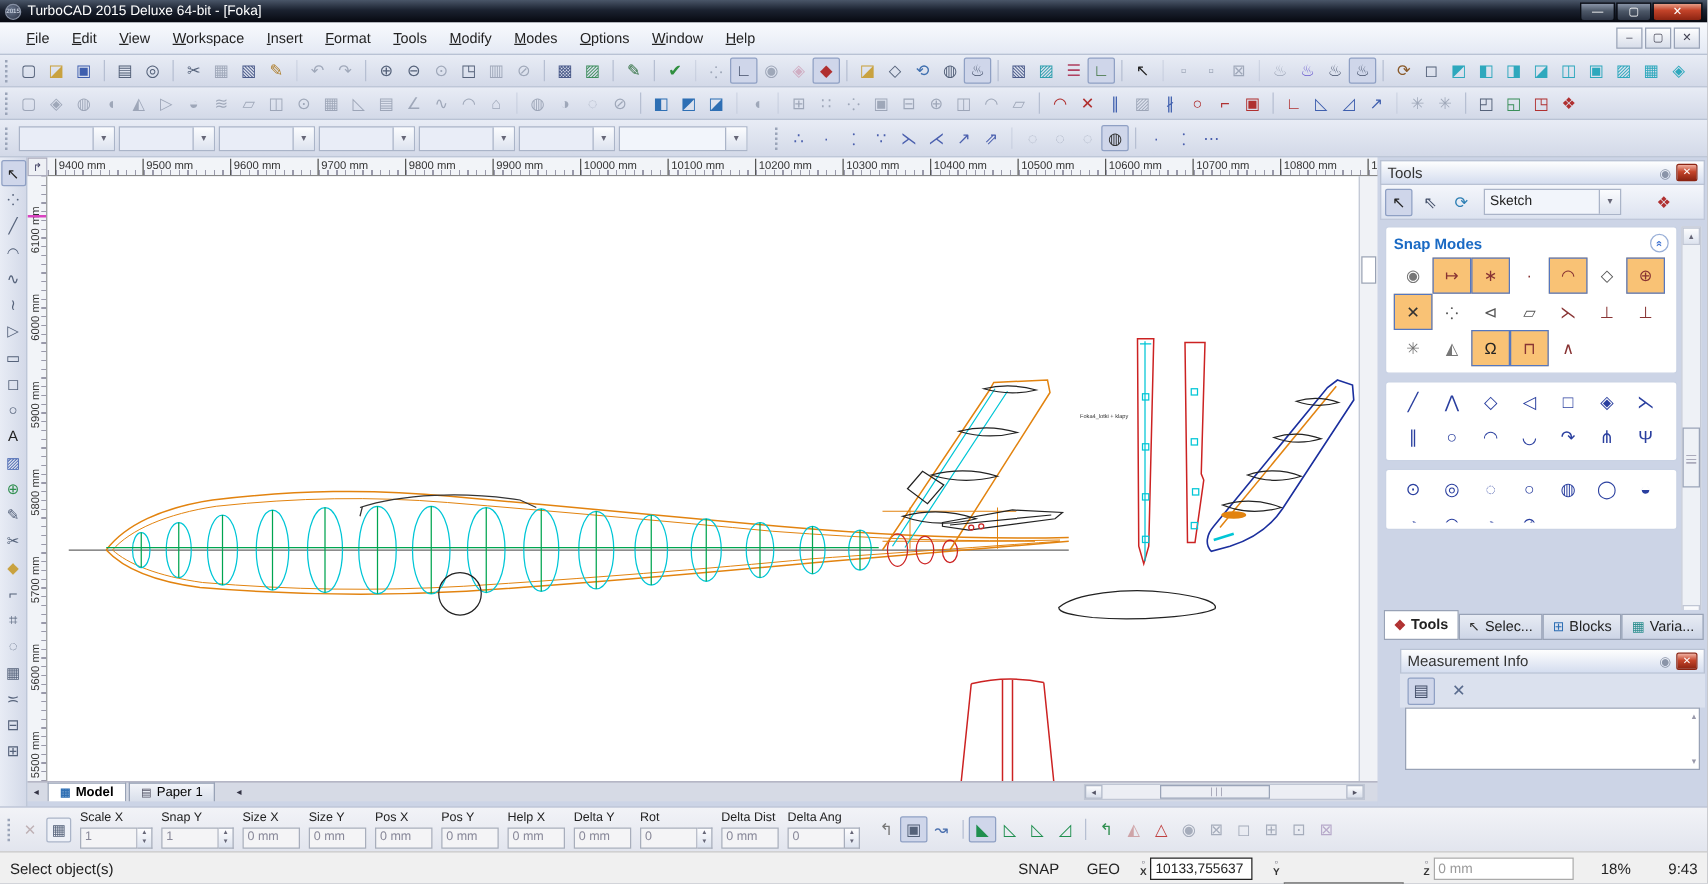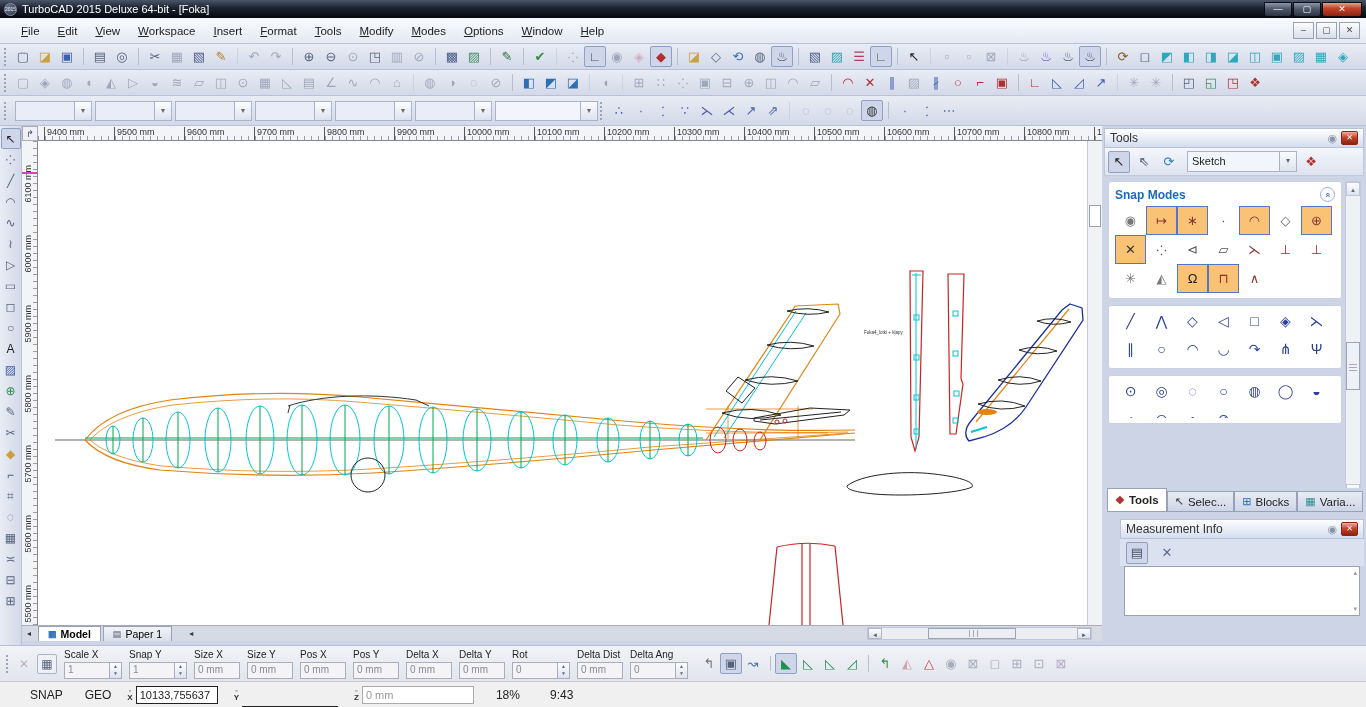--- a/index.html
+++ b/index.html
@@ -26,21 +26,21 @@
 .r3{height:30px;}
 .grip{width:4px;height:18px;margin:0 4px 0 2px;border-left:2px dotted #9aa4b8;flex:none;}
 .ticon{width:22px;height:21px;display:flex;align-items:center;justify-content:center;font-size:13px;position:relative;color:#55627a;flex:none;}
 .ticon.sep{margin-left:11px;}
 .ticon.sep::before{content:"";position:absolute;left:-6px;top:2px;bottom:2px;border-left:1px solid #b6bfd2;}
 .ticon.p{background:#cfd6ea;border:1px solid #8fa0c4;border-radius:2px;}
 .ticon.gray{opacity:.45;}
 .combo{width:77px;height:20px;background:#e9edf7;border:1px solid #aab4c8;display:flex;margin-left:3px;flex:none;}
 .combo .cdrop{margin-left:auto;width:17px;background:linear-gradient(#fbfcfe,#dde3ef);border-left:1px solid #aab4c8;color:#667;font-size:8px;text-align:center;line-height:18px;}
 .combo .cdrop::before{content:"▾";}
-.combo.light{background:#f2f5fb;width:103px;margin-right:0;gap:20px;}
+.combo.light{background:#f2f5fb;width:103px;margin-right:20px;gap:20px;}
 
 
 .main{display:flex;height:519px;}
 .lefttb{width:22px;background:linear-gradient(90deg,#e8ecf5,#d3d9e8);border-right:1px solid #b9c2d4;display:flex;flex-direction:column;align-items:center;padding-top:2px;flex:none;}
 .lticon{width:20px;height:21px;font-size:12px;display:flex;align-items:center;justify-content:center;color:#55627a;}
 .lticon.p{background:#cfd6ea;border:1px solid #8fa0c4;border-radius:2px;}
 .workarea{flex:1;display:flex;flex-direction:column;min-width:0;background:#ccd4e6;}
 .rulerrow{height:15px;display:flex;}
 .corner{width:16px;background:#eef0f5;border:1px solid #aab;font-size:9px;color:#446;display:flex;align-items:center;justify-content:center;flex:none;}
 .hruler{flex:1;position:relative;background:#f2f4f8;border-bottom:1px solid #888;overflow:hidden;}
@@ -632,21 +632,21 @@
             <span class="ifbox">0 mm</span>
           </div>
       </span>
         <span class="ifield">
         <div class="iflabel">Pos Y</div>
         <div class="ifrow">
             <span class="ifbox">0 mm</span>
           </div>
       </span>
         <span class="ifield">
-        <div class="iflabel">Delta X</div>
+        <div class="iflabel">Help X</div>
         <div class="ifrow">
             <span class="ifbox">0 mm</span>
           </div>
       </span>
         <span class="ifield">
         <div class="iflabel">Delta Y</div>
         <div class="ifrow">
             <span class="ifbox">0 mm</span>
           </div>
       </span>
@@ -685,20 +685,21 @@
         <span class="ticon gray">◉</span>
         <span class="ticon gray">⊠</span>
         <span class="ticon gray">◻</span>
         <span class="ticon gray">⊞</span>
         <span class="ticon gray">⊡</span>
         <span class="ticon gray" style="color: rgb(122, 90, 154);">⊠</span>
       </span>
   </div>
 
   <div class="statusbar">
+    <span class="sb-msg">Select object(s)</span>
     <span class="sb-item">SNAP</span>
     <span class="sb-item">GEO</span>
     <span class="xyz x">
       <span class="xyzicon">X</span>
       <span class="xyzfield">10133,755637</span>
     </span>
     <span class="xyz y">
       <span class="xyzicon">Y</span>
       <span class="xyzfield">6148,975803 r</span>
     </span>

